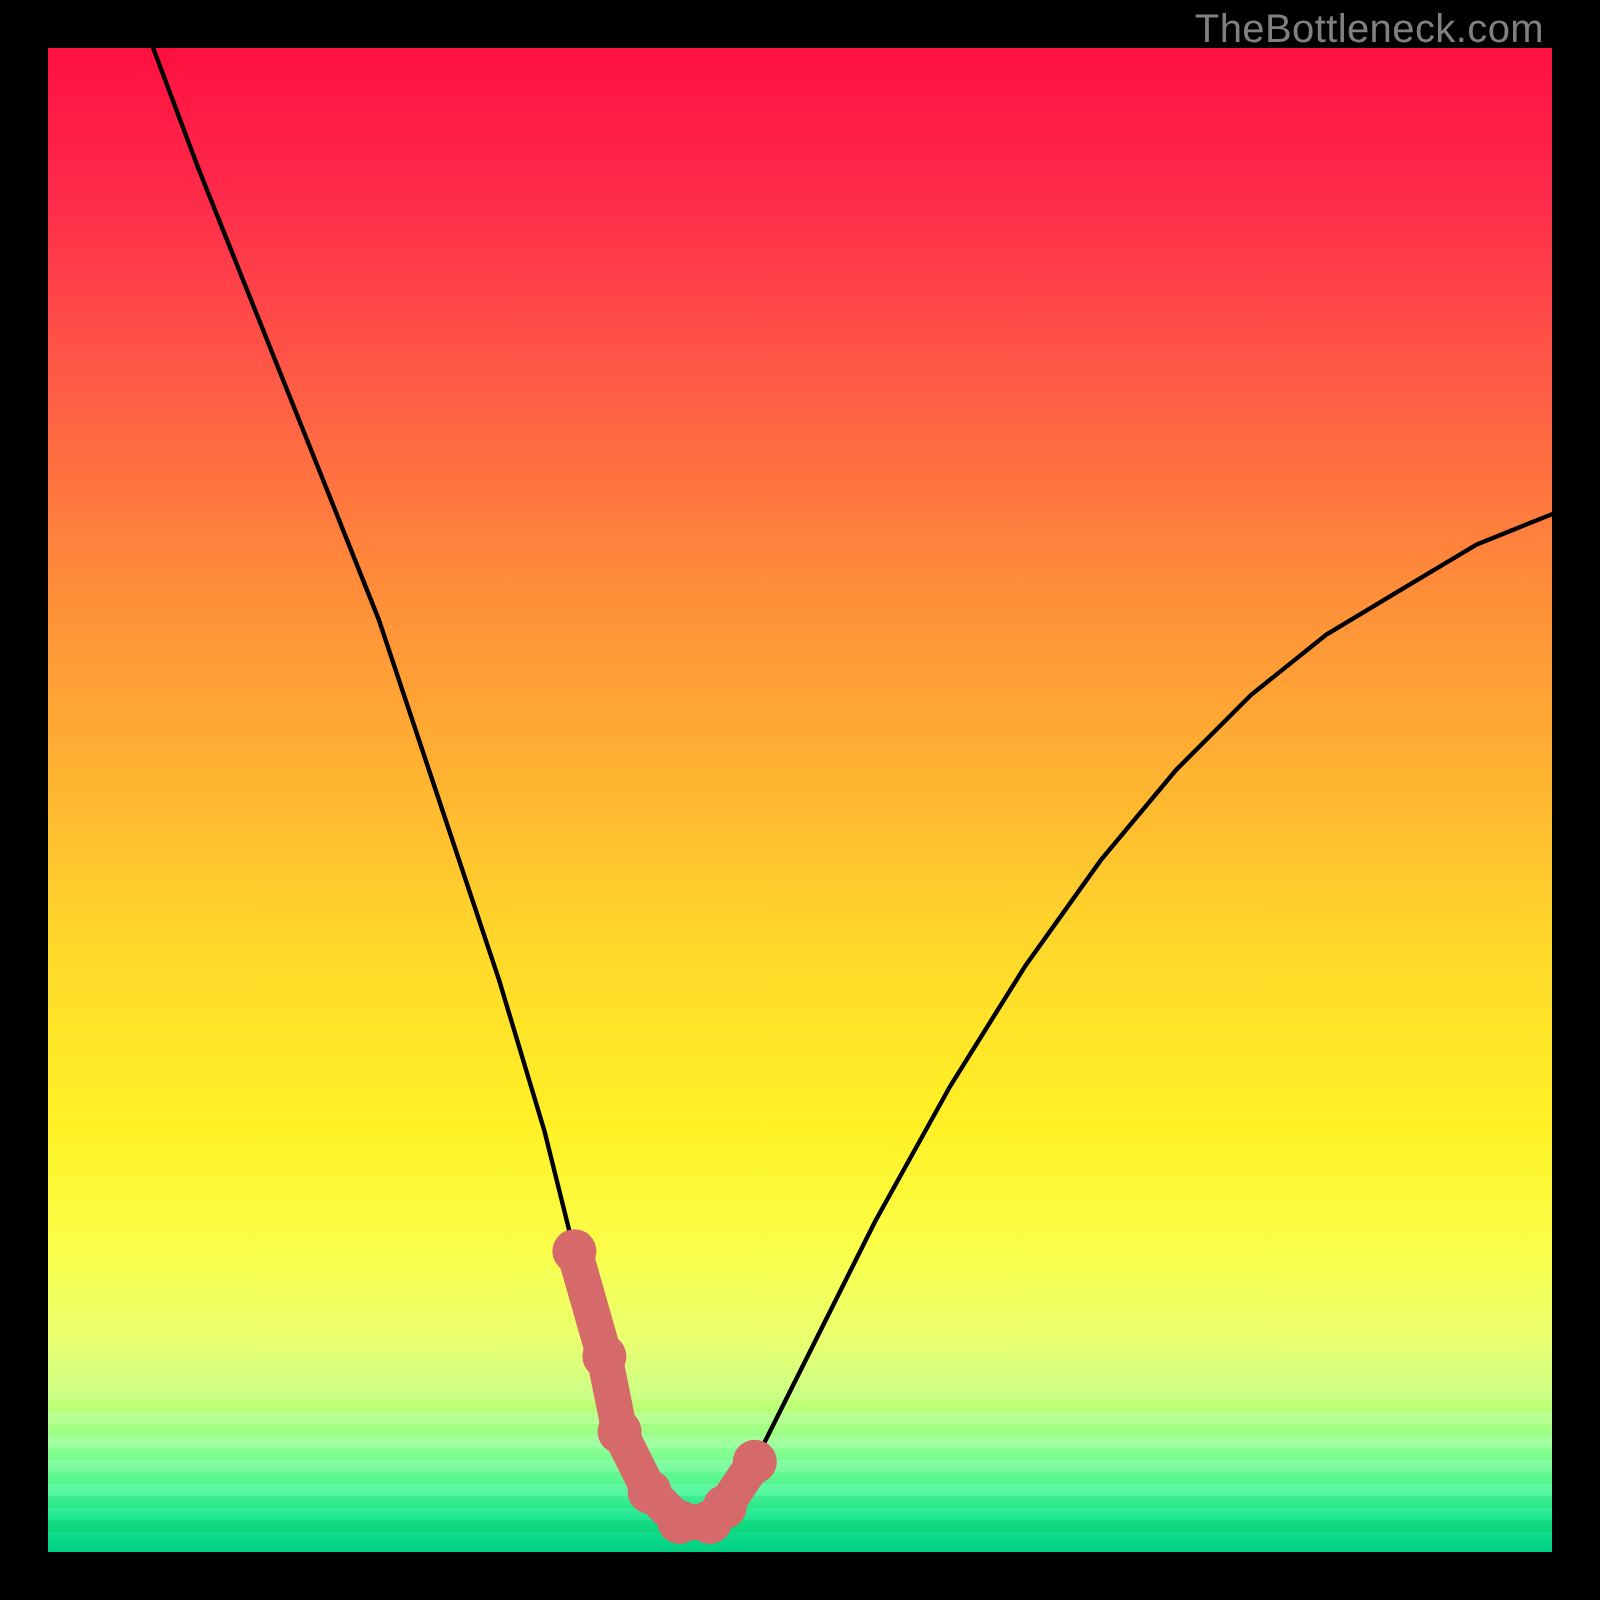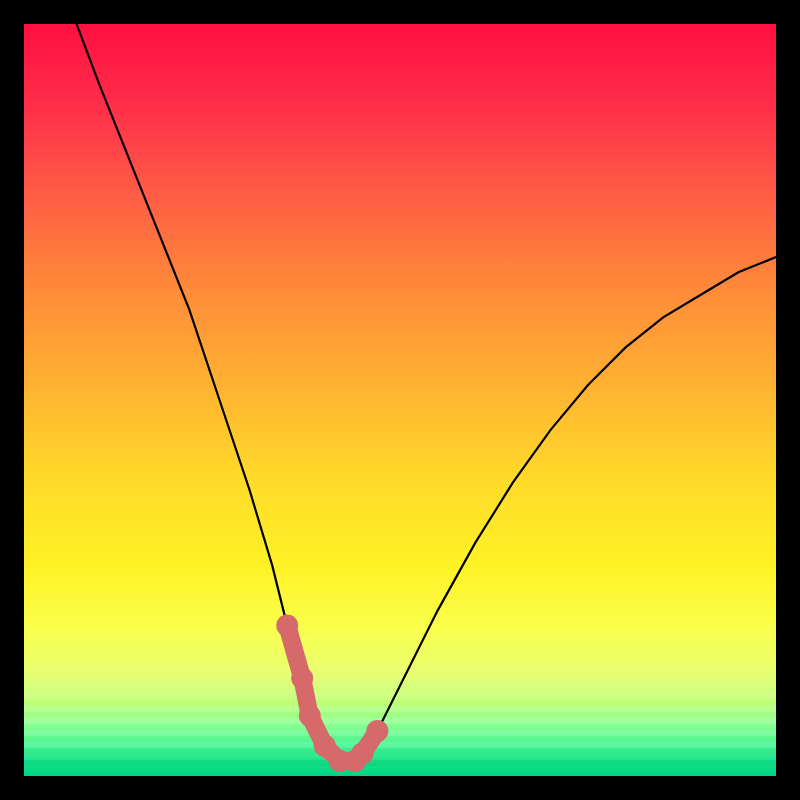--- a/index.html
+++ b/index.html
@@ -94,13 +94,14 @@
           <circle cx="285.8" cy="691.8" r="11"></circle>
           <circle cx="300.8" cy="721.9" r="11"></circle>
           <circle cx="315.8" cy="737.0" r="11"></circle>
           <circle cx="330.9" cy="737.0" r="11"></circle>
           <circle cx="338.4" cy="729.4" r="11"></circle>
           <circle cx="353.4" cy="706.9" r="11"></circle>
         </g>
     </svg>
   </div>
 
+  <div class="watermark">TheBottleneck.com</div>
 </div>
 
 </body></html>

